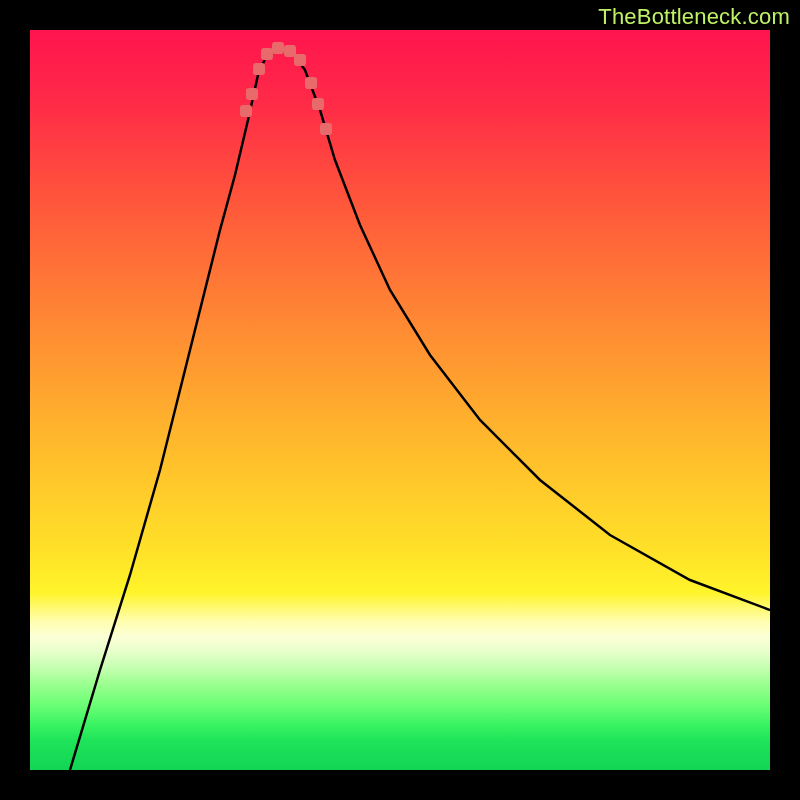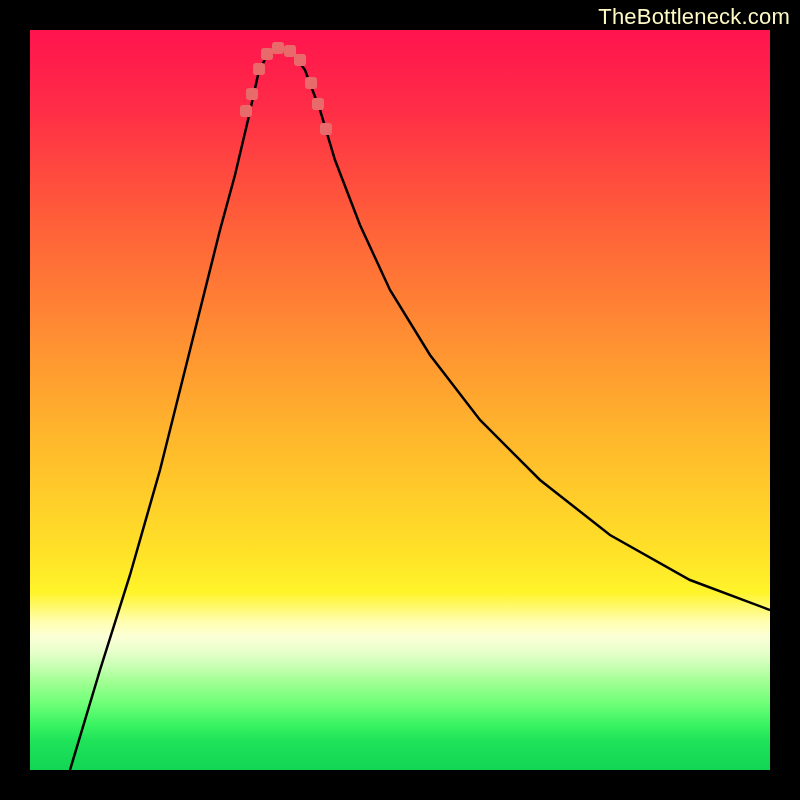--- a/index.html
+++ b/index.html
@@ -39,21 +39,21 @@
       #38f361 94%,
       #1fe359 96%,
       #12d554 100%
     );
   }
   .watermark {
     position: absolute;
     top: 4px;
     right: 10px;
     font-size: 22px;
-    color: #fef9c3;
+    color: #bef264;
     font-weight: 500;
     letter-spacing: 0.2px;
   }
   svg.curve {
     position: absolute;
     left: 0;
     top: 0;
     width: 740px;
     height: 740px;
   }

